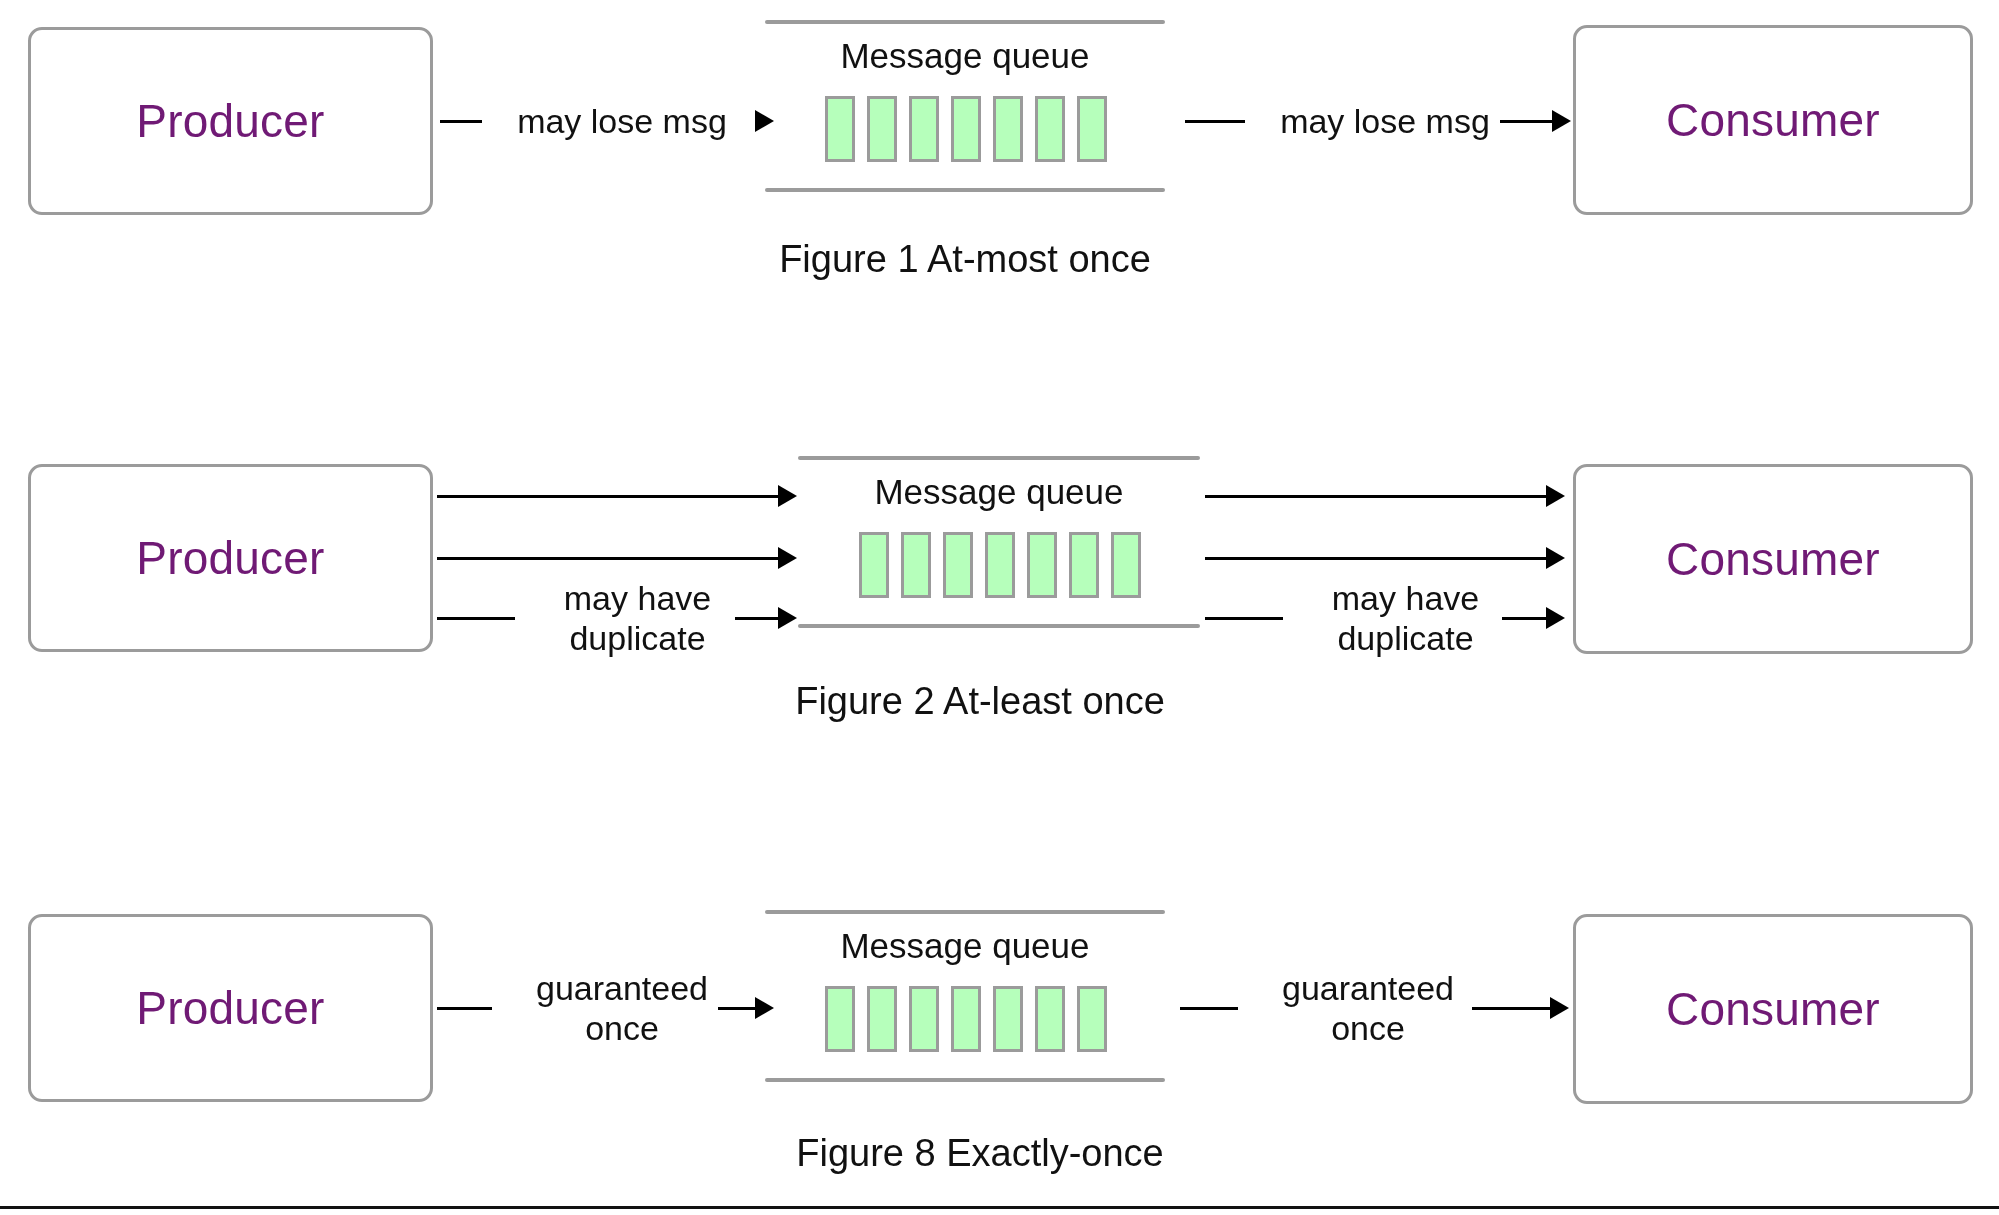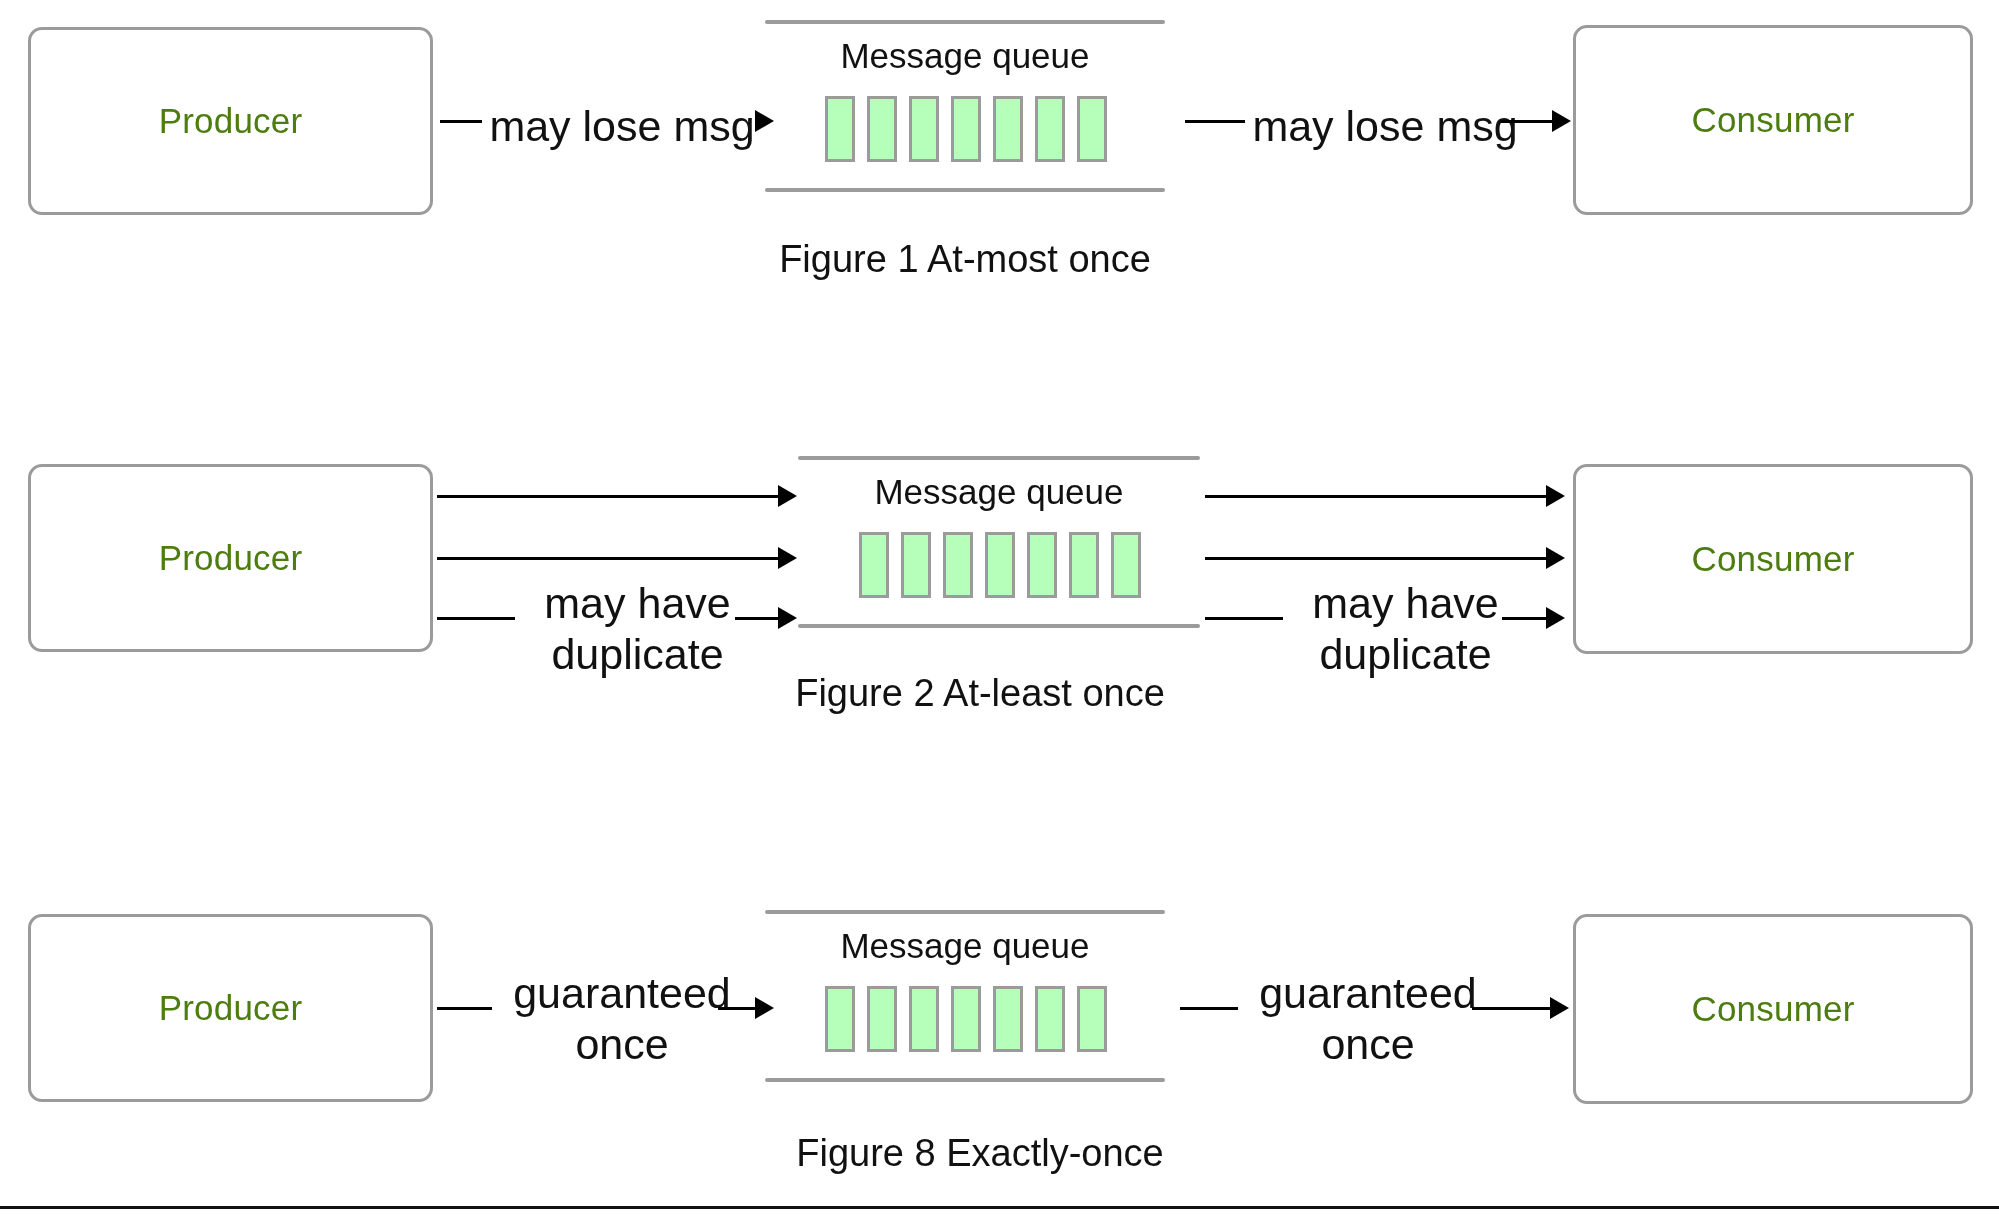--- a/index.html
+++ b/index.html
@@ -26,22 +26,22 @@
     position: absolute;
     box-sizing: border-box;
     border: 3px solid #9b9b9b;
     border-radius: 14px;
     background: #ffffff;
     display: flex;
     align-items: center;
     justify-content: center;
   }
   .node-label {
-    font-size: 35px;
-    color: #4d7c0f;
+    font-size: 46px;
+    color: #701a75;
     letter-spacing: 0.2px;
     white-space: nowrap;
   }
 
   
   .queue {
     position: absolute;
   }
   .queue-rule {
     position: absolute;
@@ -85,21 +85,21 @@
   .arrow-head {
     position: absolute;
     width: 0;
     height: 0;
     border-top: 11px solid transparent;
     border-bottom: 11px solid transparent;
     border-left: 19px solid #000000;
   }
   .edge-label {
     position: absolute;
-    font-size: 43px;
+    font-size: 34px;
     color: #111111;
     line-height: 1.18;
     text-align: center;
     white-space: pre-line;
   }
 
   
   .fig-caption {
     position: absolute;
     font-size: 38px;
@@ -201,21 +201,21 @@
     <div class="hline" style="left:1205px; top:177px; width:78px;"></div>
     <div class="edge-label" style="left:1283px; top:138px; width:245px;">may have
 duplicate</div>
     <div class="arrow-line" style="left:1502px; top:177px; width:48px;"></div>
     <div class="arrow-head" style="left:1546px; top:167px;"></div>
 
     <div class="node-box" style="left:1573px; top:24px; width:400px; height:190px;">
       <span class="node-label">Consumer</span>
     </div>
 
-    <div class="fig-caption" style="left:580px; top:232px; width:800px;">Figure 2 At-least once</div>
+    <div class="fig-caption" style="left:580px; top:240px; width:800px;">Figure 2 At-least once</div>
   </div>
 
   <div class="abs" style="left:0;top:900px;width:1999px;height:250px;">
 
     <div class="node-box" style="left:28px; top:14px; width:405px; height:188px;">
       <span class="node-label">Producer</span>
     </div>
 
     <div class="hline" style="left:437px; top:107px; width:55px;"></div>
     <div class="edge-label" style="left:492px; top:68px; width:260px;">guaranteed

